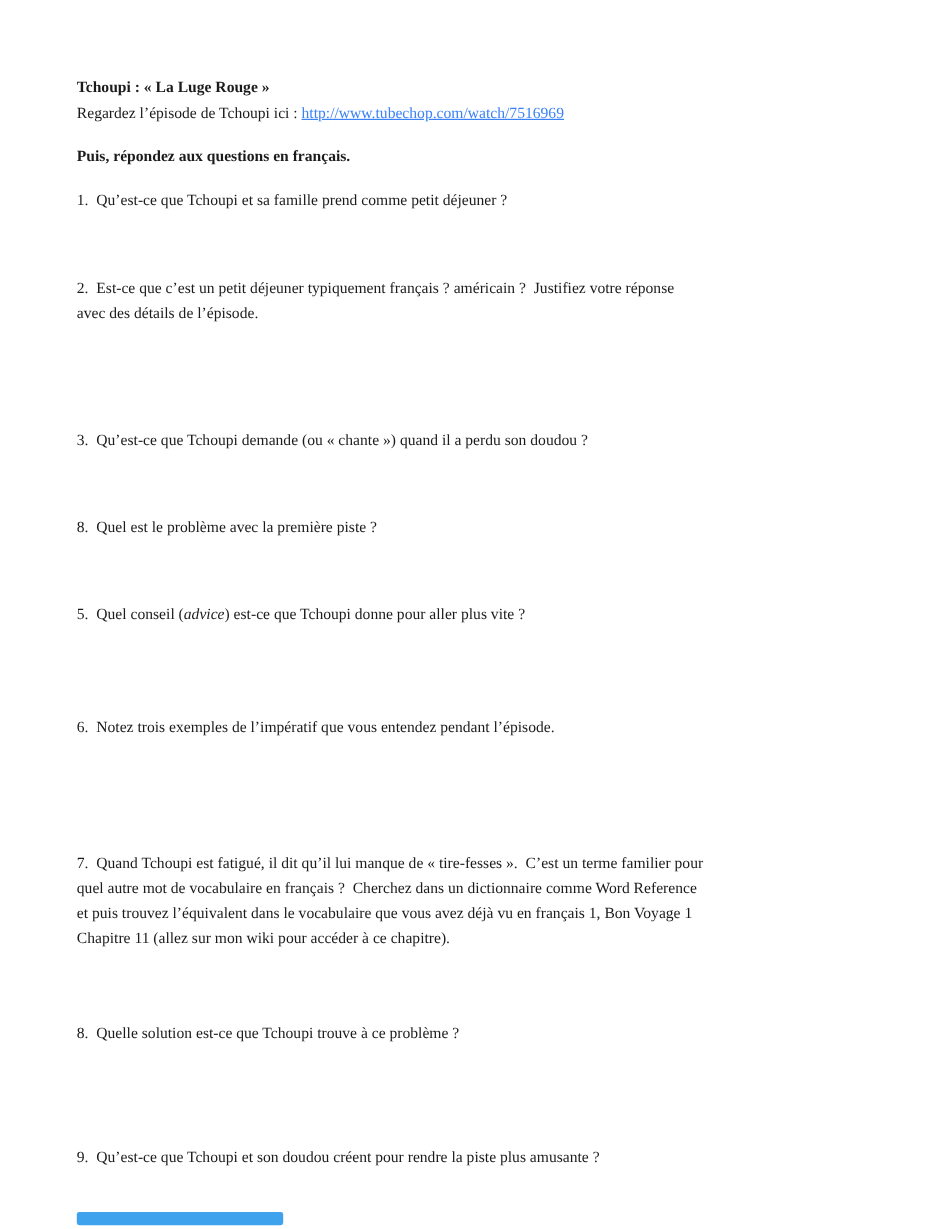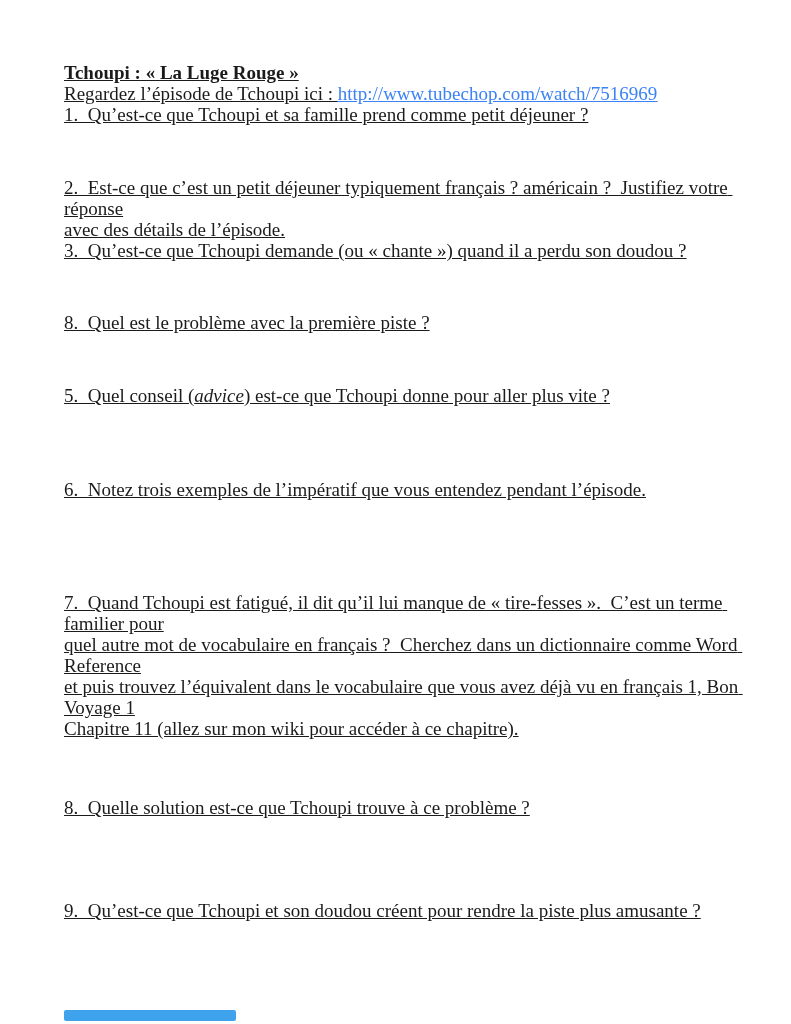--- a/index.html
+++ b/index.html
@@ -4,36 +4,35 @@
 <style>
   html, body { margin: 0; padding: 0; background: #ffffff; }
   .page {
     position: relative;
     width: 791px;
     height: 1024px;
     box-sizing: border-box;
     background: #ffffff;
     padding: 62px 48px 0 64px;
     font-family: "Liberation Serif", "DejaVu Serif", serif;
-    font-size: 19px;
+    font-size: 13px;
     line-height: 21px;
     color: #1b1b1b;
     overflow: hidden;
-    text-decoration: underline;
   }
   p { margin: 0; white-space: pre-wrap; }
   .bold { font-weight: bold; }
   .instruction { margin: 15px 0 16px 0; font-weight: bold; }
   .link {
     color: #3b82f6;
     text-decoration: underline;
     cursor: pointer;
   }
   .questions p:nth-child(1) { margin-bottom: 52px; }
-  .questions p:nth-child(2) { }
+  .questions p:nth-child(2) { margin-bottom: 85px; }
   .questions p:nth-child(3) { margin-bottom: 51px; }
   .questions p:nth-child(4) { margin-bottom: 52px; }
   .questions p:nth-child(5) { margin-bottom: 73px; }
   .questions p:nth-child(6) { margin-bottom: 92px; }
   .questions p:nth-child(7) { margin-bottom: 58px; }
   .questions p:nth-child(8) { margin-bottom: 82px; }
   .questions p:nth-child(9) { margin-bottom: 13px; }
   .italic { font-style: italic; }
   .blue-bar {
     position: absolute;
@@ -44,20 +43,21 @@
     border-radius: 2px;
     background: #3fa2ec;
   }
 </style>
 </head>
 <body>
 
 <div class="page">
   <p class="bold">Tchoupi : « La Luge Rouge »</p>
   <p><span>Regardez l’épisode de Tchoupi ici : </span><a class="link" href="#">http://www.tubechop.com/watch/7516969</a></p>
+  <p class="instruction">Puis, répondez aux questions en français.</p>
 
   <div class="questions">
     <p>1.  Qu’est-ce que Tchoupi et sa famille prend comme petit déjeuner ?</p>
     <p>2.  Est-ce que c’est un petit déjeuner typiquement français ? américain ?  Justifiez votre réponse
 avec des détails de l’épisode.</p>
     <p>3.  Qu’est-ce que Tchoupi demande (ou « chante ») quand il a perdu son doudou ?</p>
     <p>8.  Quel est le problème avec la première piste ?</p>
     <p><span>5.  Quel conseil (</span><span class="italic">advice</span><span>) est-ce que Tchoupi donne pour aller plus vite ?</span></p>
     <p>6.  Notez trois exemples de l’impératif que vous entendez pendant l’épisode.</p>
     <p>7.  Quand Tchoupi est fatigué, il dit qu’il lui manque de « tire-fesses ».  C’est un terme familier pour

